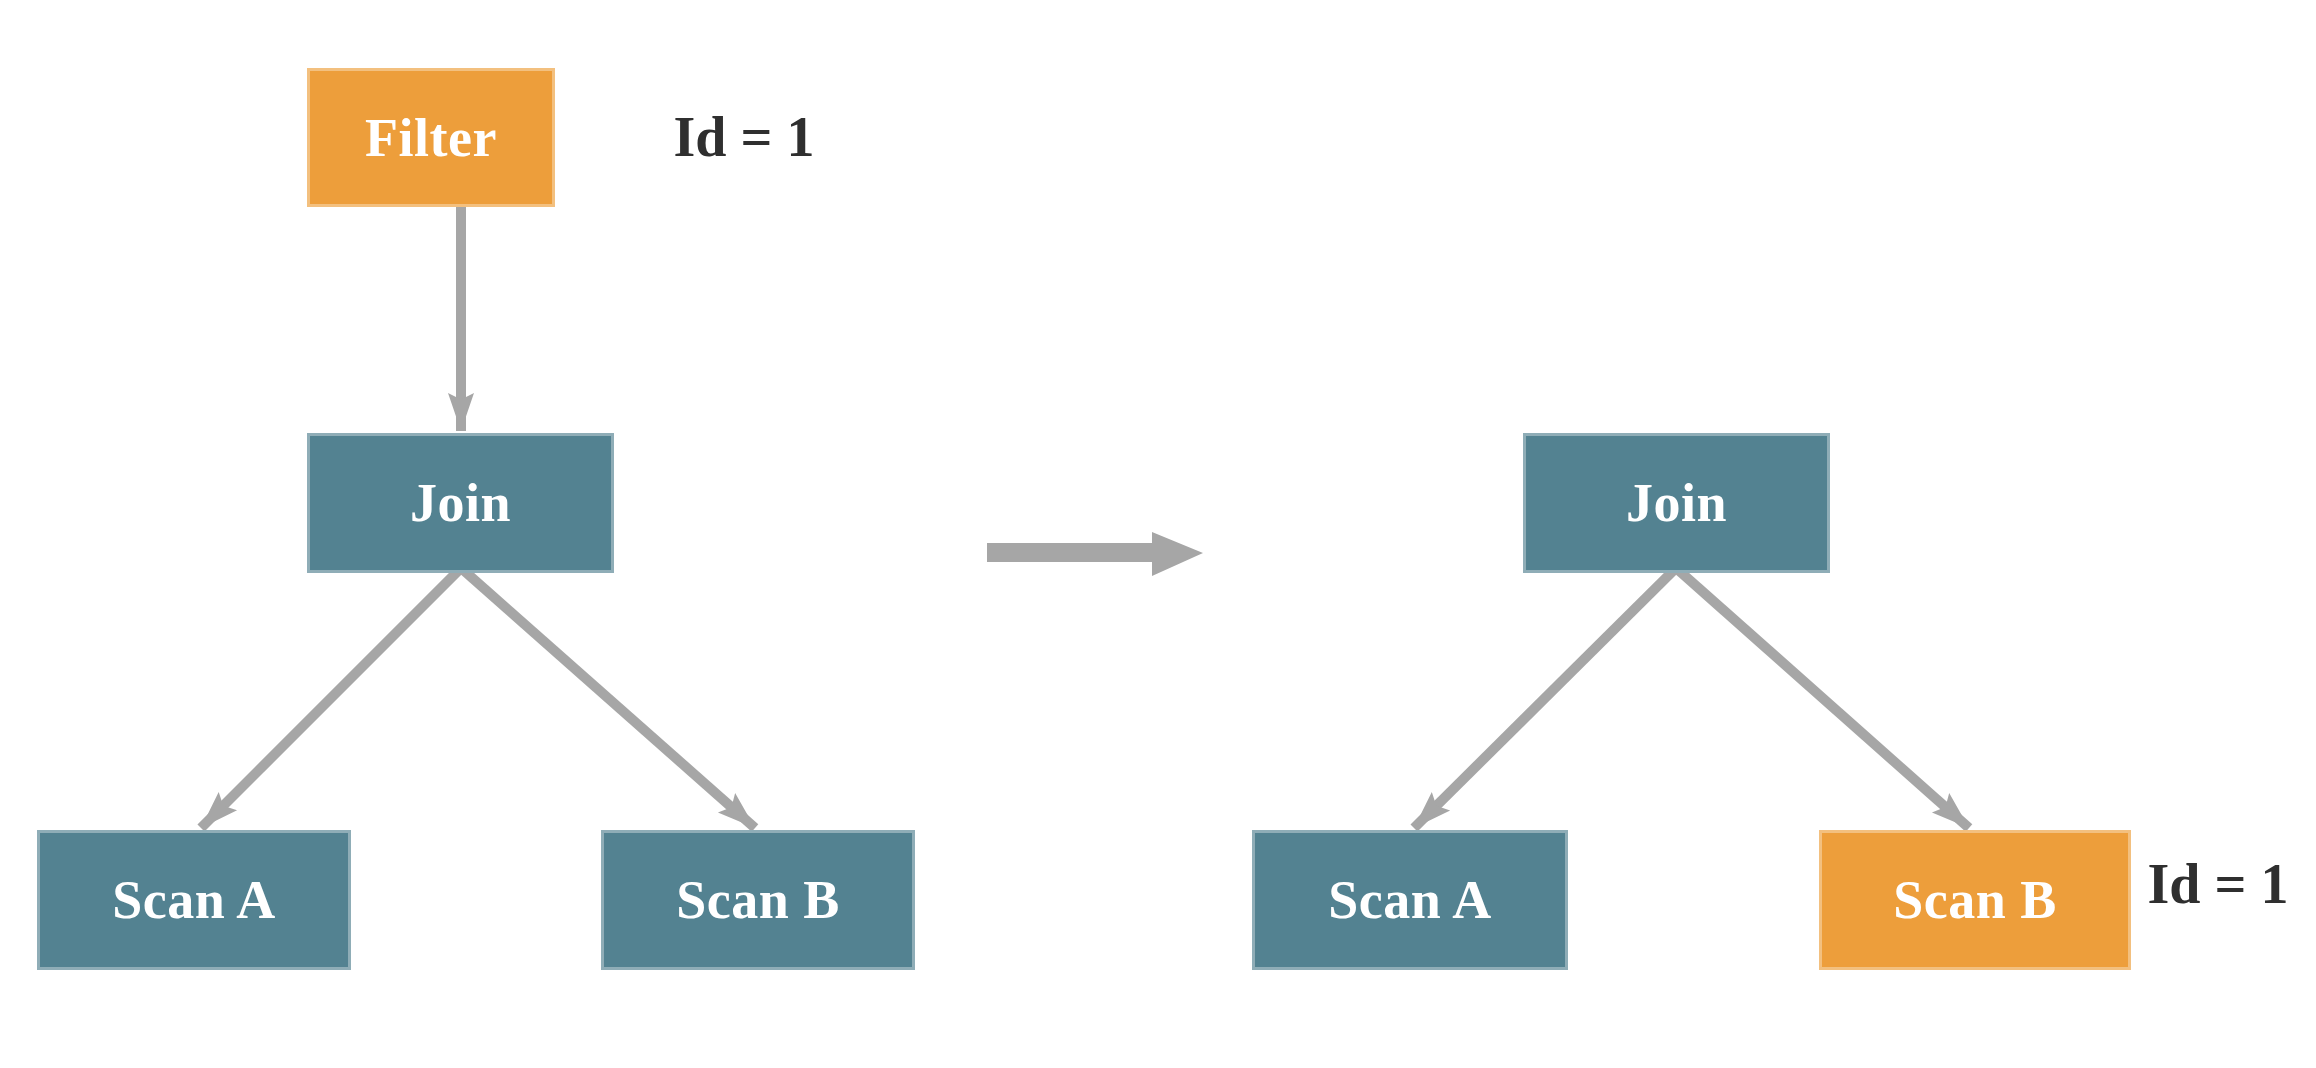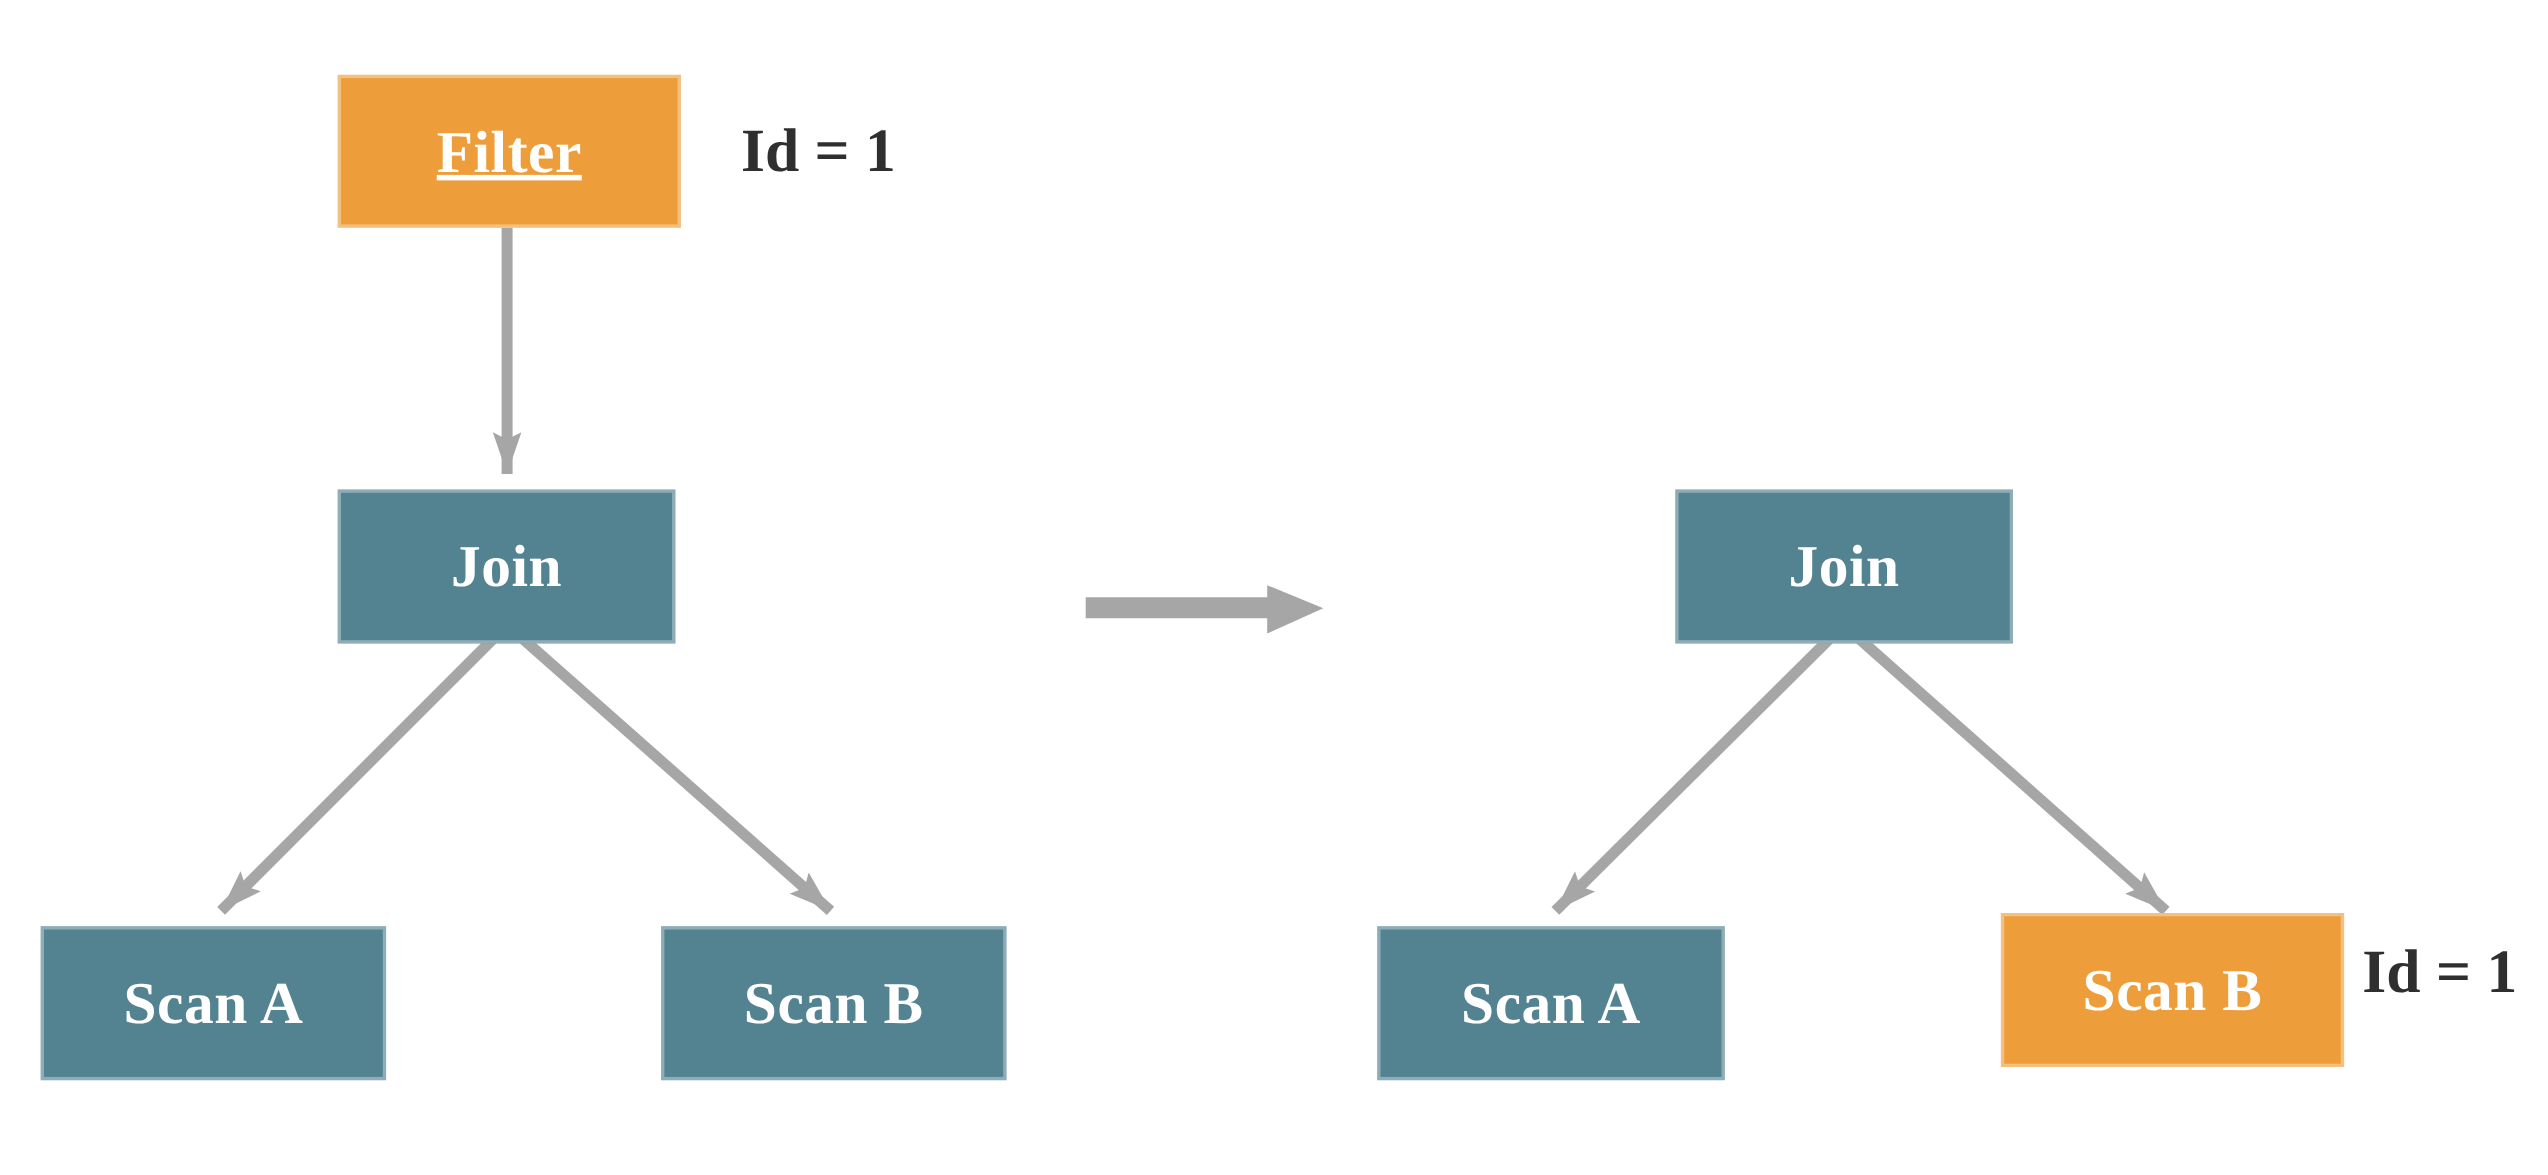--- a/index.html
+++ b/index.html
@@ -39,21 +39,21 @@
     display: flex;
     align-items: center;
     justify-content: center;
     border: 3px solid rgba(255,255,255,0.35);
     color: var(--node-label-text, #ffffff);
     font-size: 54px;
     font-weight: 700;
     letter-spacing: 0.5px;
   }
   .node.orange { background: var(--node-orange, #ED9E3B); }
-  .node.teal   { background: var(--node-teal, #538291); margin-top: 12px; }
+  .node.teal   { background: var(--node-teal, #538291); }
   .annotation {
     position: absolute;
     display: flex;
     align-items: center;
     justify-content: center;
     color: var(--annotation-text, #2F2F2F);
     font-size: 56px;
     font-weight: 700;
     white-space: nowrap;
   }
@@ -76,21 +76,21 @@
 
     <line x1="461" y1="568" x2="755" y2="828" marker-end="url(#arrowhead)"></line>
 
     <line x1="1676" y1="568" x2="1414" y2="828" marker-end="url(#arrowhead)"></line>
 
     <line x1="1676" y1="568" x2="1969" y2="828" marker-end="url(#arrowhead)"></line>
 
     <polygon class="transform-arrow" points="987,543 1152,543 1152,532 1203,553 1152,576 1152,562 987,562"></polygon>
   </svg>
 
-  <div class="node orange" style="left:307px; top:68px; width:312px; height:139px;text-decoration:underline;">
+  <div class="node orange" style="left:307px; top:68px; width:248px; height:139px;">
     <span>Filter</span>
   </div>
 
   <div class="annotation" style="left:654px; top:101px; width:180px; height:72px;">Id = 1</div>
 
   <div class="node teal" style="left:307px; top:433px; width:307px; height:140px;">
     <span>Join</span>
   </div>
 
   <div class="node teal" style="left:37px; top:830px; width:314px; height:140px;">

